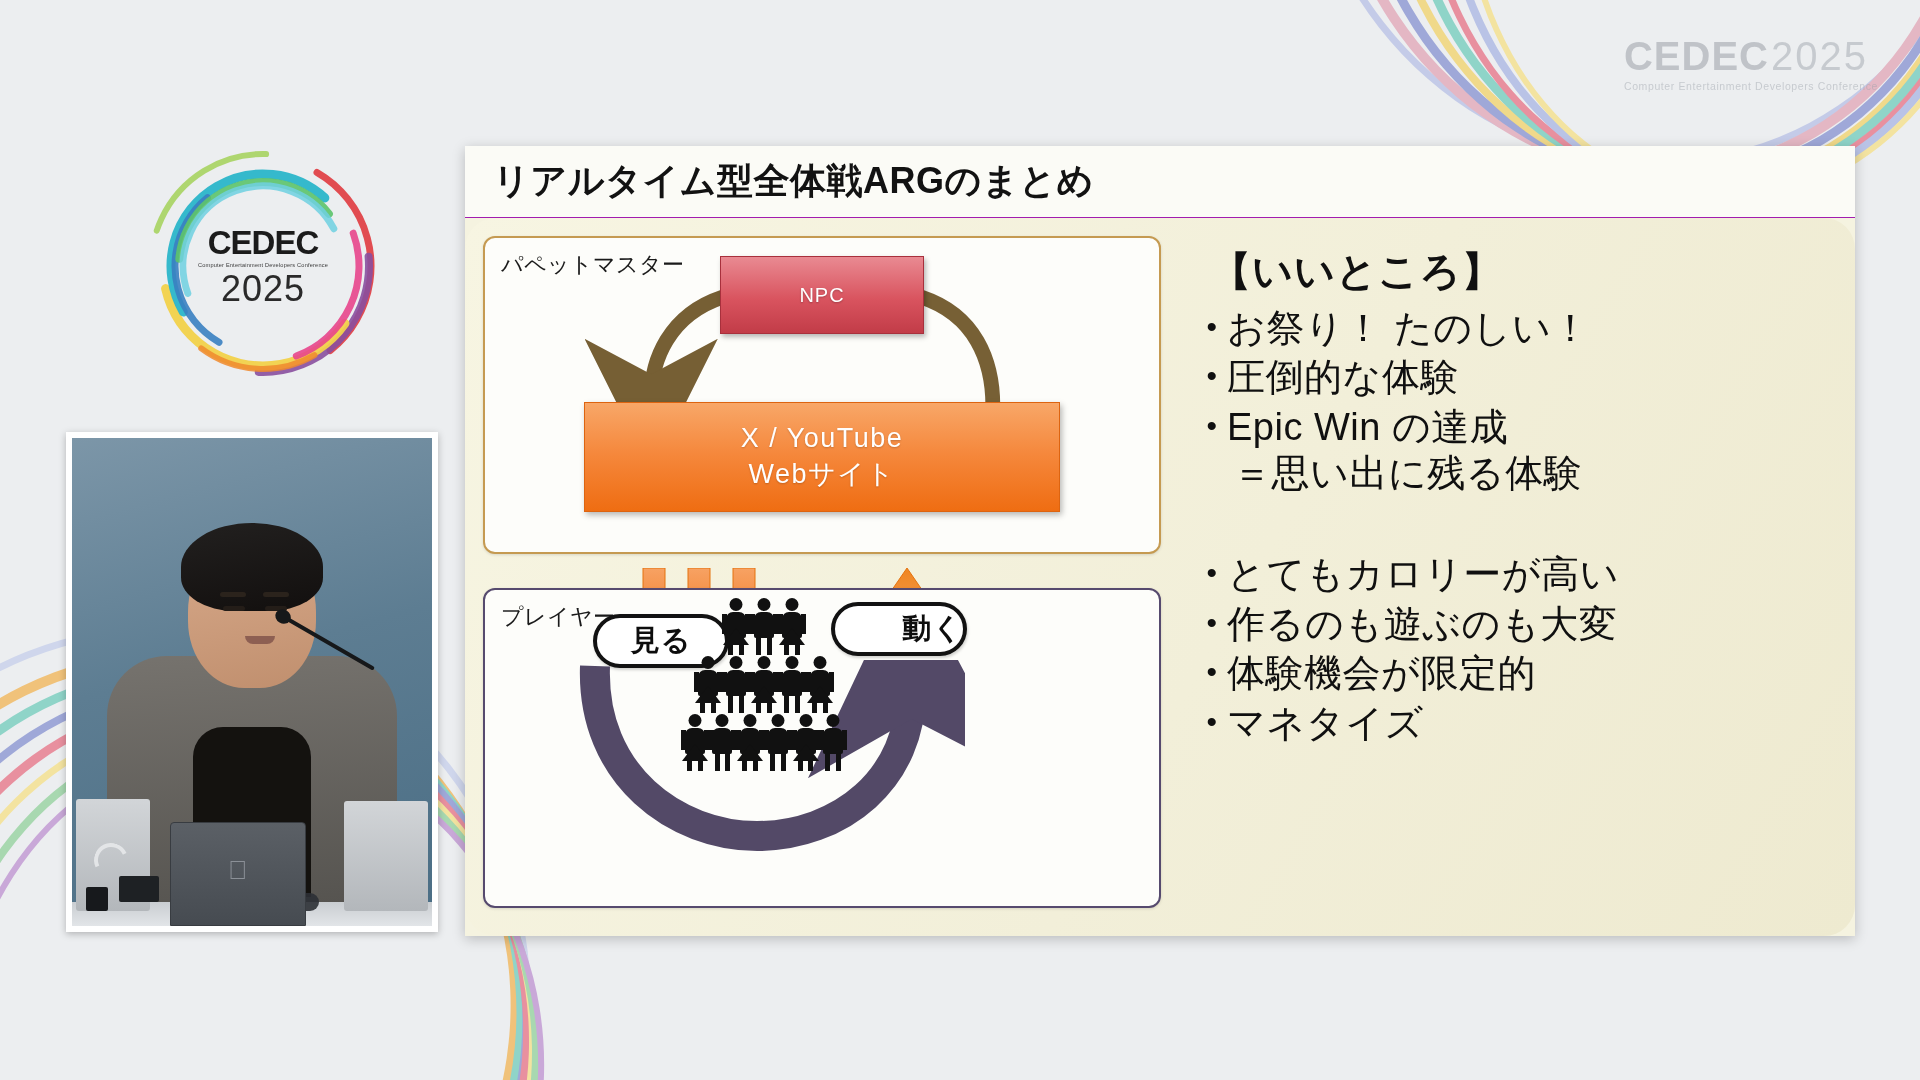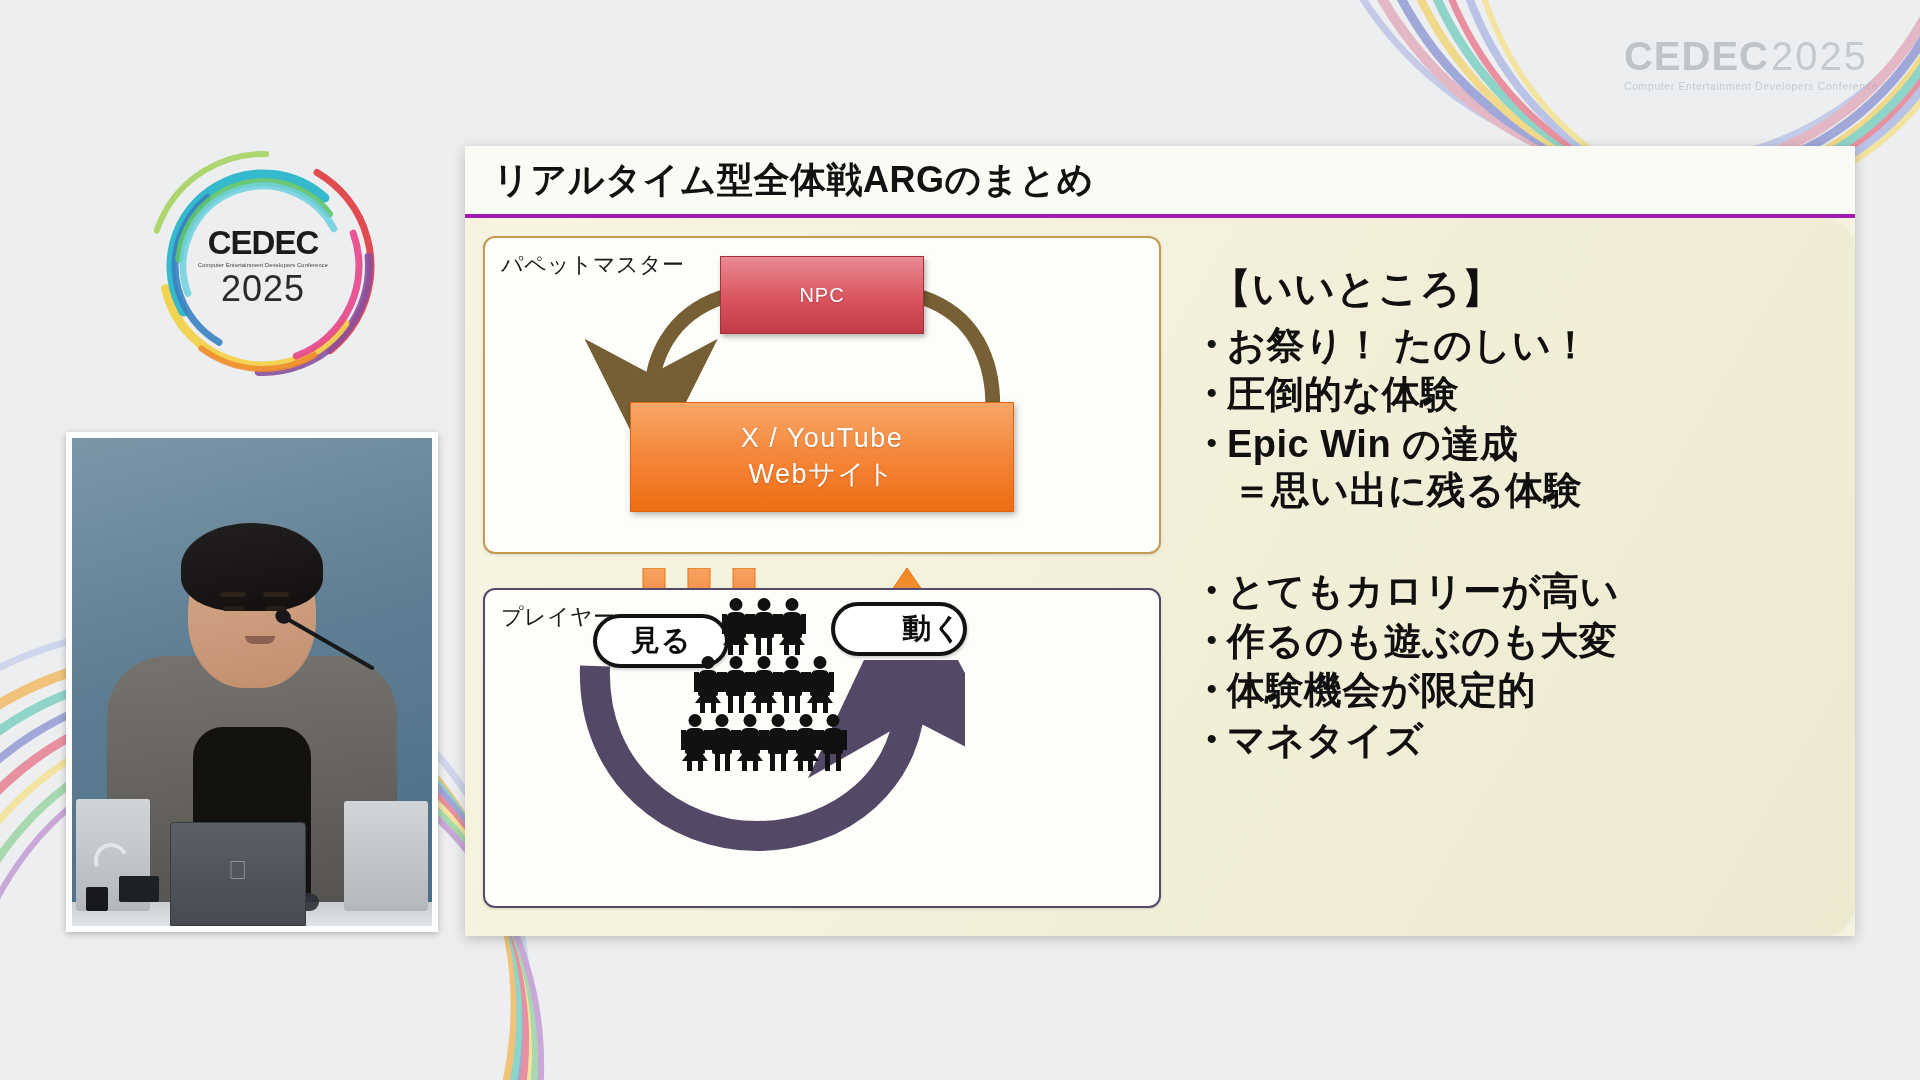--- a/index.html
+++ b/index.html
@@ -144,21 +144,21 @@
 
   
   .slide {
     position:absolute; left:465px; top:146px; width:1390px; height:790px;
     background:#f5f3e0;
     box-shadow:0 3px 12px rgba(0,0,0,.22);
   }
   .slide-titlebar {
     height:72px; background:#fbfbf6;
     display:flex; align-items:center; padding:0 0 0 28px;
-    border-bottom:4px solid #a21caf;
+    border-bottom:1px solid #a21caf;
   }
   .slide-title {
     font-size:36px; font-weight:700; color:#121212; letter-spacing:.5px;
     text-shadow:0 1px 0 rgba(255,255,255,.6);
   }
   .slide-body {
     position:relative; height:718px;
     background:linear-gradient(120deg,#f7f5e2 0%,#f2efd9 55%,#eeead0 100%);
     display:flex;
     border-radius:31px;
@@ -190,21 +190,21 @@
     background:linear-gradient(180deg,#e98a92 0%,#d9545f 55%,#c23c48 100%);
     border:1px solid #a8303c;
     box-shadow:2px 3px 5px rgba(0,0,0,.28);
     display:flex; align-items:center; justify-content:center;
   }
   .npc-text { color:#fff; font-size:20px; letter-spacing:1px; text-shadow:0 1px 2px rgba(0,0,0,.25); }
 
   
   .web-box {
     position:absolute; left:50%; top:164px; transform:translateX(-50%);
-    width:384px; height:110px;
+    width:476px; height:110px;
     background:linear-gradient(180deg,#f8a768 0%,#f5873b 48%,#ef6d12 100%);
     border:1px solid #dd6410;
     box-shadow:2px 3px 6px rgba(0,0,0,.28);
     display:flex; flex-direction:column; align-items:center; justify-content:center; gap:2px;
   }
   .web-line { color:#fff; font-size:27px; letter-spacing:1.5px; text-shadow:0 1px 2px rgba(0,0,0,.2); }
 
   .brown-arc { position:absolute; left:0; top:0; width:100%; height:100%; pointer-events:none; }
 
   
@@ -233,35 +233,35 @@
   .p-leg.r { right:6px; }
   .p-arm { position:absolute; top:16px; width:5px; height:20px; background:#111; }
   .p-arm.l { left:0; }
   .p-arm.r { right:0; }
 
   .purple-arc { position:absolute; left:60px; top:70px; width:420px; height:200px; }
 
   
   .bullets {
     flex:1; padding:26px 26px 0 20px;
-    display:flex; flex-direction:column;margin-top:17px;
+    display:flex; flex-direction:column;
   }
   .blk { }
   .blk + .blk { margin-top:52px; }
   .blk-head {
     font-size:40px; font-weight:700; color:#101010; letter-spacing:1px;
     margin-bottom:6px; padding-left:14px;
   }
   .blk ul { list-style:none; }
   .blk li {
     font-size:38px; color:#101010; letter-spacing:.5px;
     display:flex; align-items:flex-start; line-height:1.22; margin-bottom:3px;
   }
   .b-dot { width:30px; flex:0 0 30px; text-align:center; font-size:30px; line-height:1.45; }
-  .b-txt { flex:1;font-weight:bold; }
+  .b-txt { flex:1; }
   .b-sub { display:block; padding-left:6px; }
 </style>
 </head>
 <body>
 
 <div class="ribbons">
   <div class="swirl tr8"></div>
   <div class="swirl tr1"></div>
   <div class="swirl tr2"></div>
   <div class="swirl tr3"></div>

